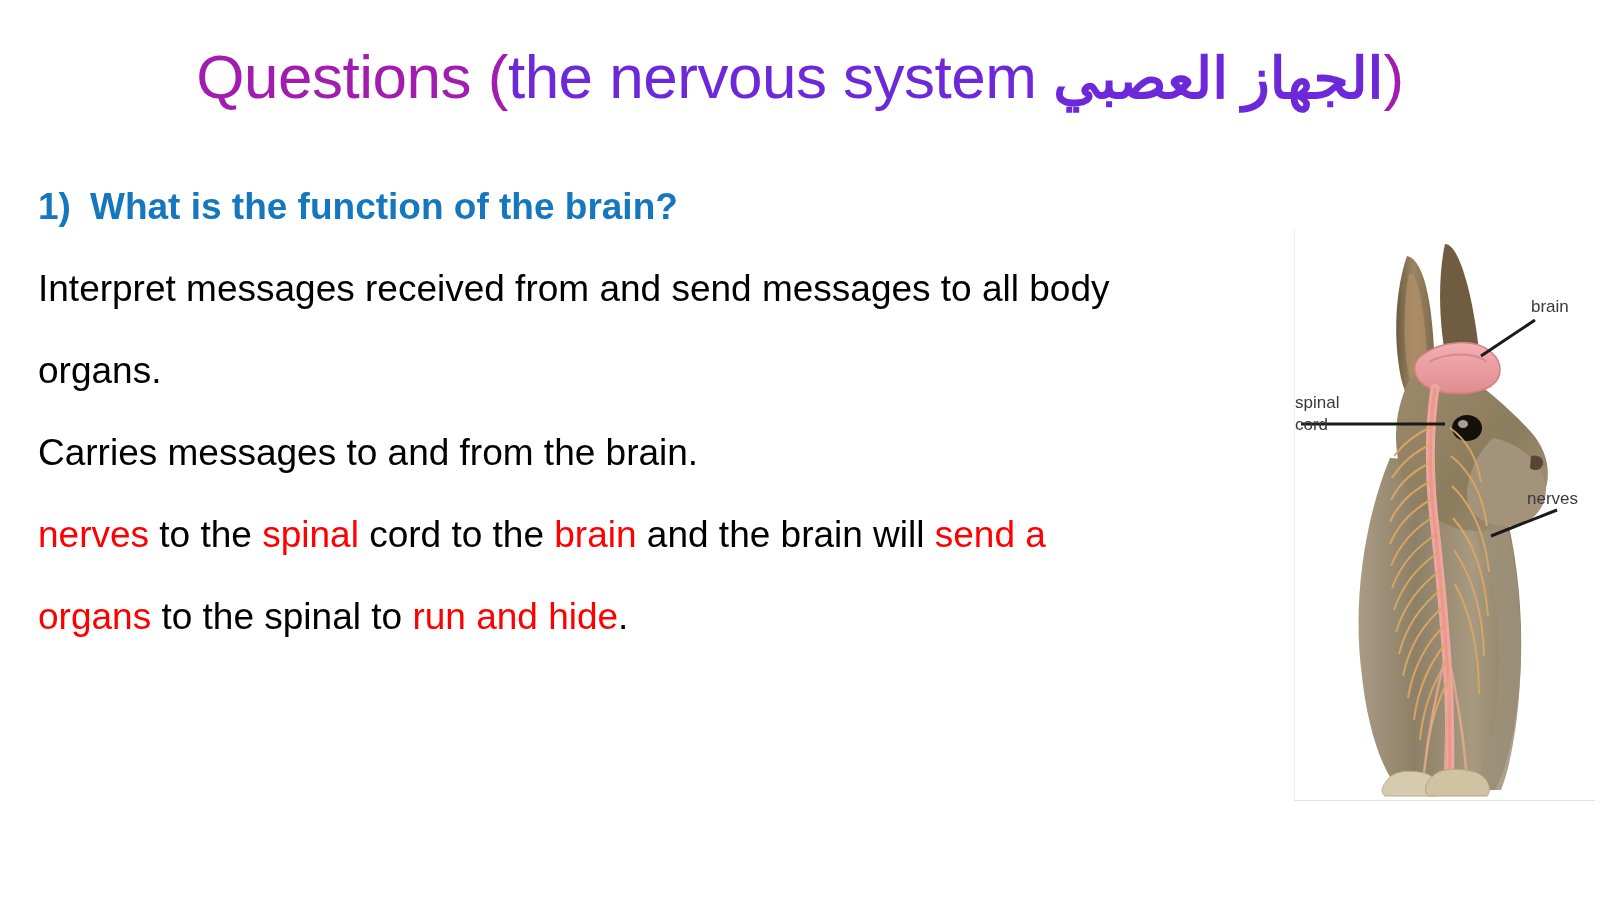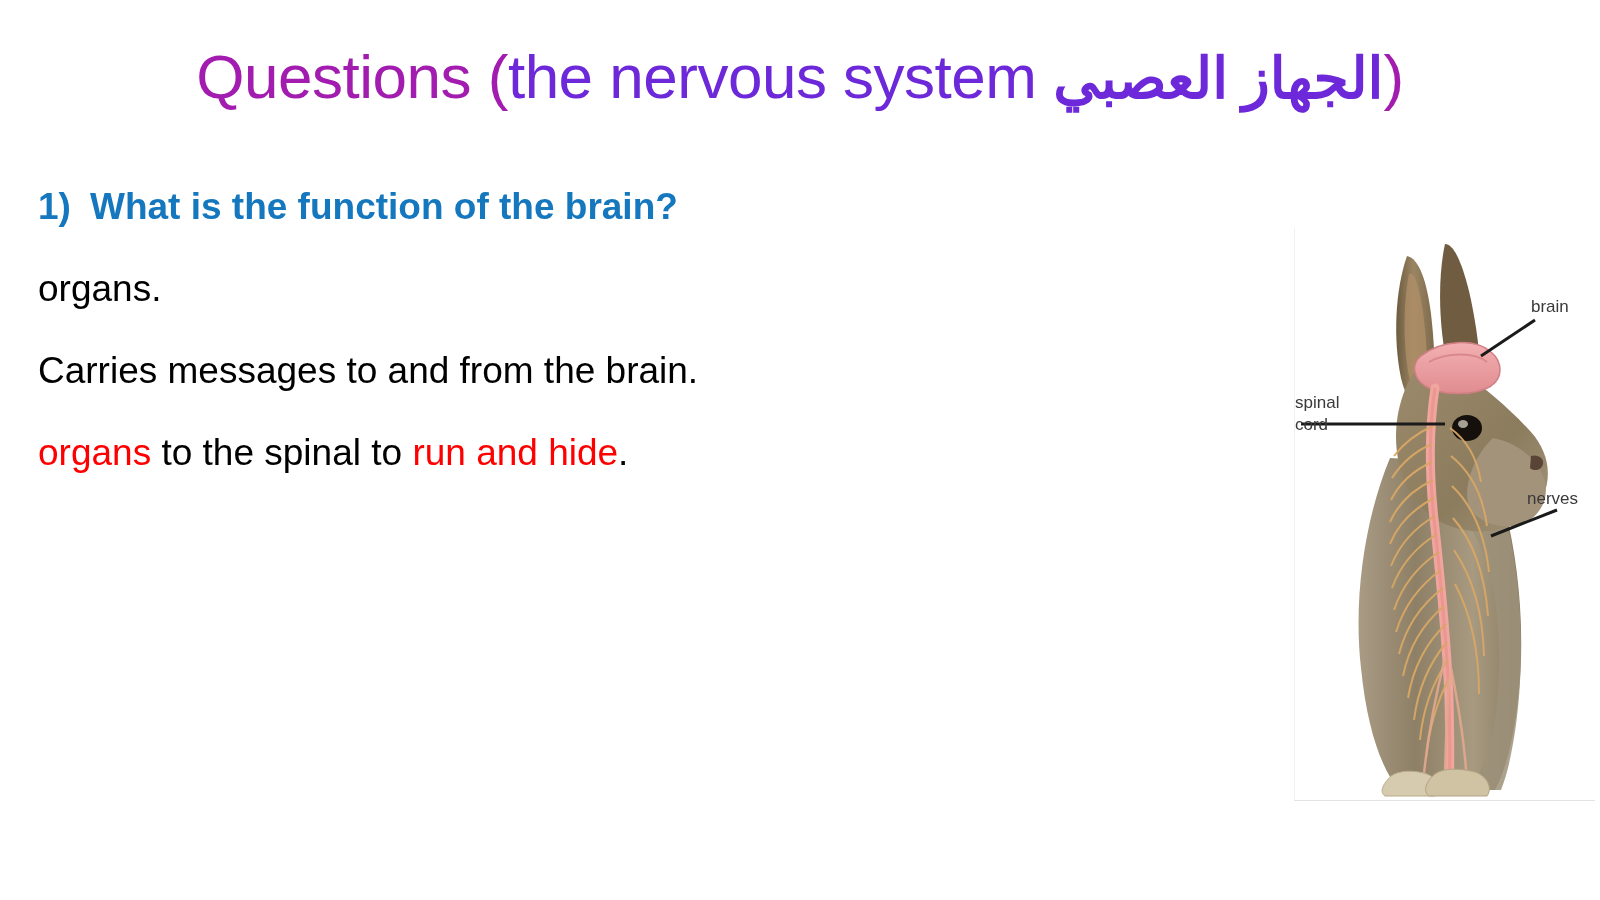--- a/index.html
+++ b/index.html
@@ -88,27 +88,31 @@
   <div class="title">
     <span class="red">Questions </span><span class="red">(</span><span class="blk">the nervous system </span><span class="blk arabic">الجهاز العصبي</span><span class="red">)</span>
   </div>
 
   <div class="body-col">
 
     <div class="line q">
       <span class="q1-num">1)</span><span>What is the function of the brain?</span>
     </div>
 
+    <div class="line">Interpret messages received from and send messages to all body</div>
 
     <div class="line">organs.</div>
 
 
     <div class="line">Carries messages to and from the brain.</div>
 
 
+    <div class="line">
+      <span class="red">nerves</span><span> to the </span><span class="red">spinal</span><span> cord to the </span><span class="red">brain</span><span> and the brain will </span><span class="red">send a</span>
+    </div>
 
     <div class="line">
       <span class="red">organs</span><span> to the spinal to </span><span class="red">run and hide</span><span>.</span>
     </div>
 
   </div>
 
   <div class="figure">
     <svg width="300" height="570" viewBox="0 0 300 570">
       <defs>

